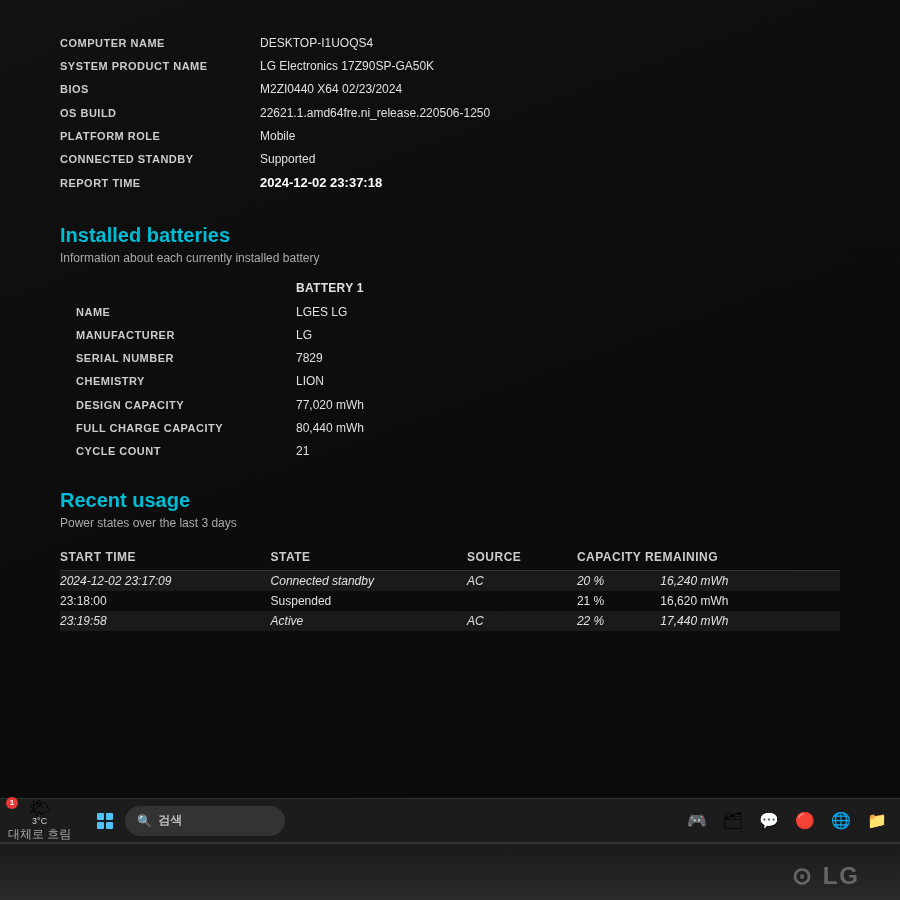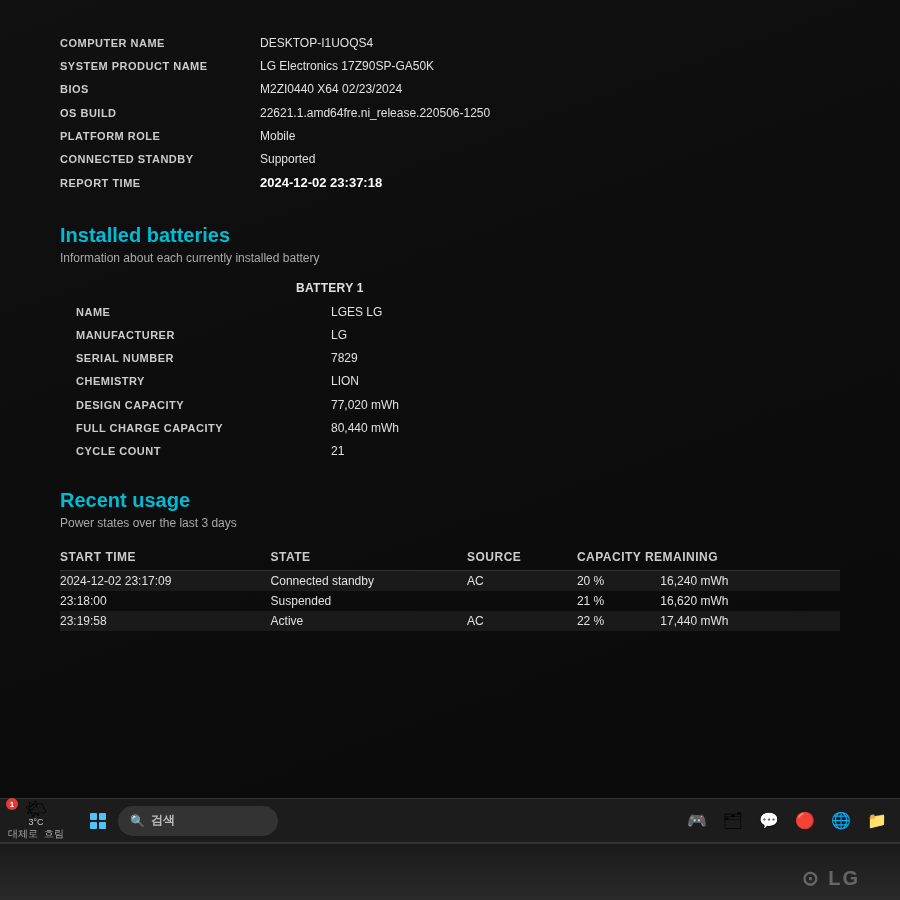--- a/index.html
+++ b/index.html
@@ -97,21 +97,20 @@
       font-weight: 700;
       color: #e0e0e0;
       letter-spacing: 0.3px;
     }
 
     .battery-row {
       display: flex;
       align-items: baseline;
       margin-bottom: 4px;
       line-height: 1.6;
-      gap: 35px;
     }
 
     .battery-label {
       font-size: 11px;
       font-weight: 700;
       color: #cccccc;
       letter-spacing: 0.5px;
       text-transform: uppercase;
       min-width: 220px;
     }
@@ -147,20 +146,21 @@
     }
 
     .usage-table td {
       padding: 3px 8px 3px 0;
       color: #e0e0e0;
       font-size: 12px;
     }
 
     .usage-table tr.highlight-row {
       background: rgba(255,255,255,0.06);
+      font-style: italic;
     }
 
     
     .taskbar {
       position: absolute;
       bottom: 58px;
       left: 0;
       right: 0;
       height: 44px;
       background: rgba(30, 30, 30, 0.95);
@@ -200,23 +200,22 @@
       justify-content: center;
     }
 
     .weather-temp {
       font-size: 9px;
       color: #ccc;
       line-height: 1;
     }
 
     .weather-label {
-      font-size: 10px;
+      font-size: 12px;
       color: #aaa;
-      font-family: Liberation Mono, monospace;
     }
 
     .taskbar-start {
       width: 32px;
       height: 32px;
       display: flex;
       align-items: center;
       justify-content: center;
       cursor: pointer;
       border-radius: 4px;
@@ -274,21 +273,21 @@
       font-size: 16px;
       cursor: pointer;
     }
 
     
     .lg-watermark {
       position: absolute;
       bottom: 10px;
       right: 40px;
       color: rgba(255,255,255,0.3);
-      font-size: 20px;
+      font-size: 24px;
       font-weight: 700;
       letter-spacing: 2px;
     }
 
     
     .bezel-bottom {
       position: absolute;
       bottom: 0;
       left: 0;
       right: 0;

